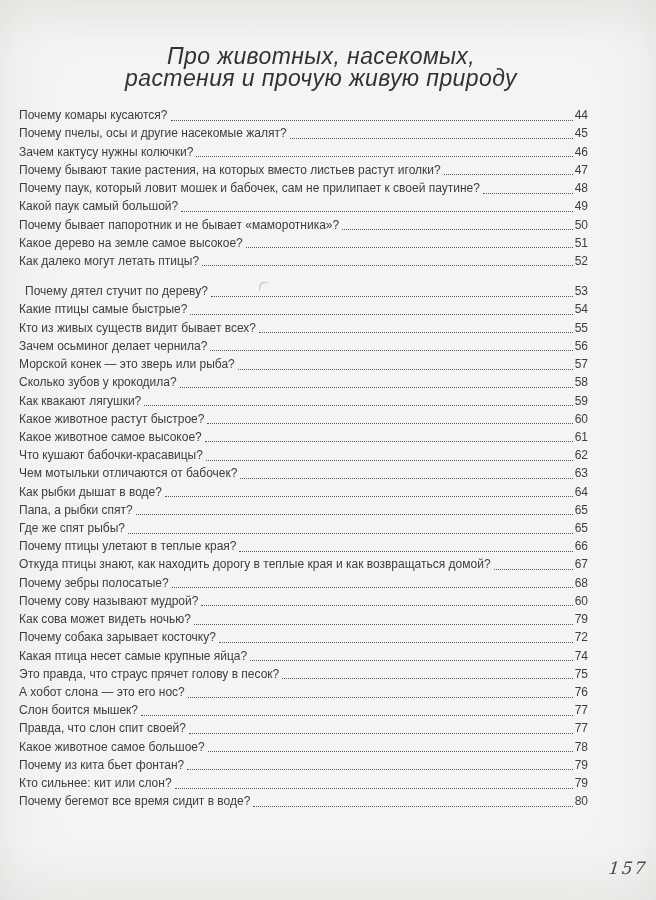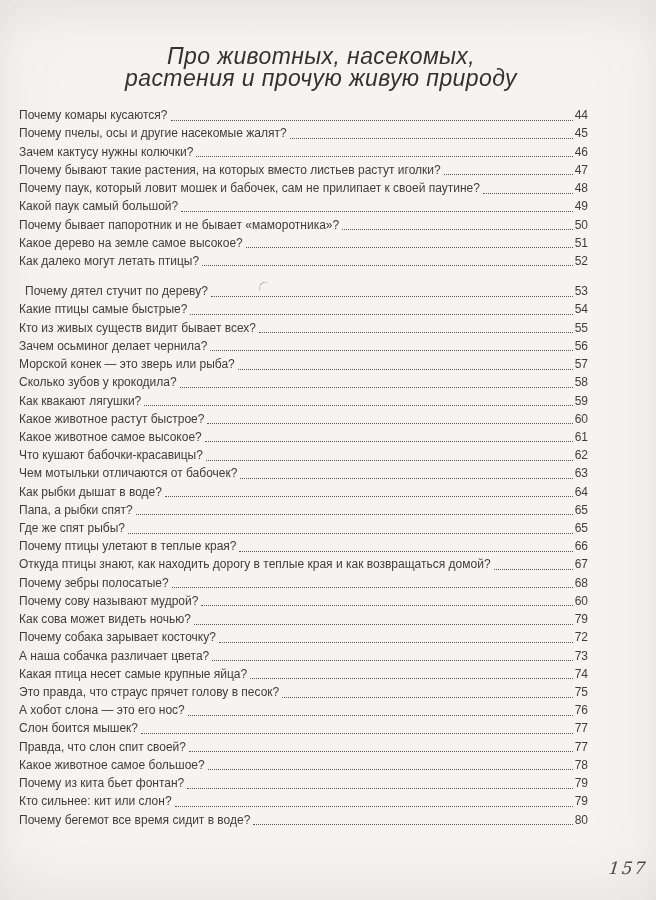--- a/index.html
+++ b/index.html
@@ -196,25 +196,20 @@
         <span class="q">Как сова может видеть ночью?</span>
         <span class="leader"></span>
         <span class="num">79</span>
       </div>
       <div class="row">
         <span class="q">Почему собака зарывает косточку?</span>
         <span class="leader"></span>
         <span class="num">72</span>
       </div>
       <div class="row">
-        <span class="q">А наша собачка различает цвета?</span>
-        <span class="leader"></span>
-        <span class="num">73</span>
-      </div>
-      <div class="row">
         <span class="q">Какая птица несет самые крупные яйца?</span>
         <span class="leader"></span>
         <span class="num">74</span>
       </div>
       <div class="row">
         <span class="q">Это правда, что страус прячет голову в песок?</span>
         <span class="leader"></span>
         <span class="num">75</span>
       </div>
       <div class="row">

